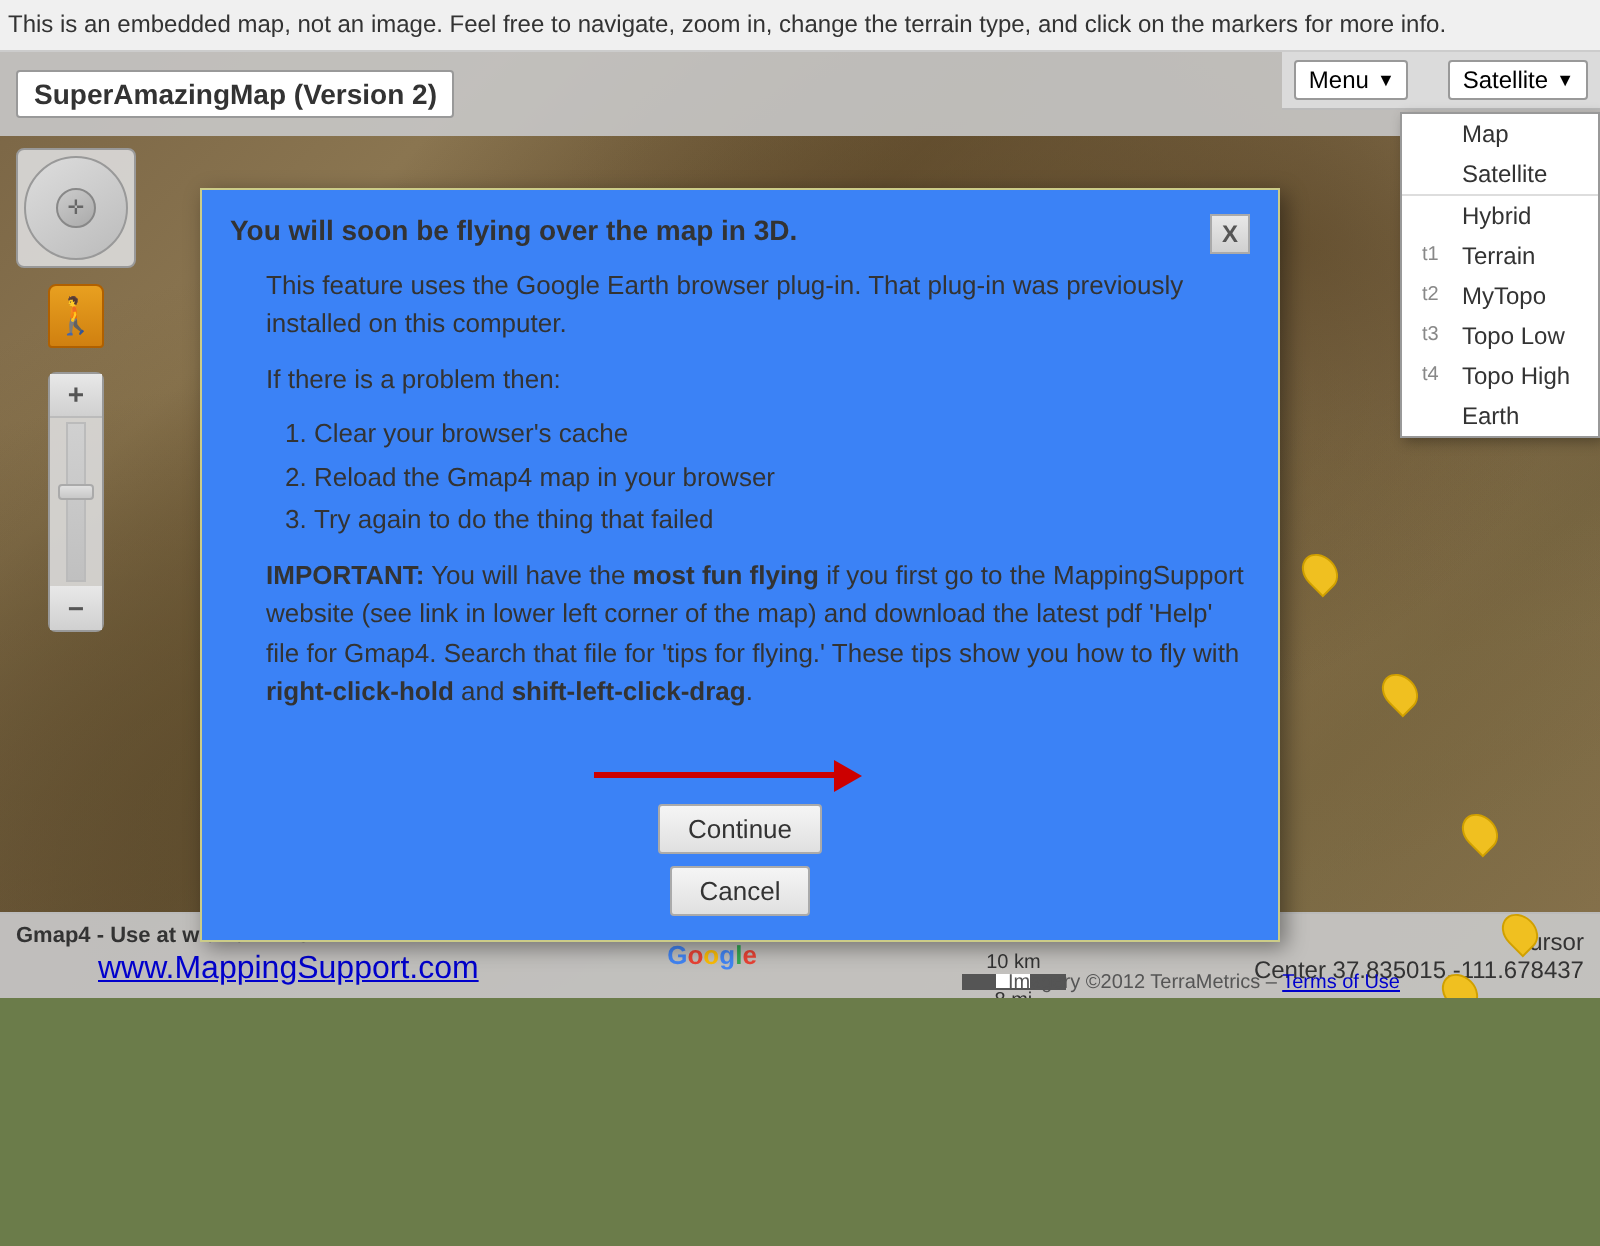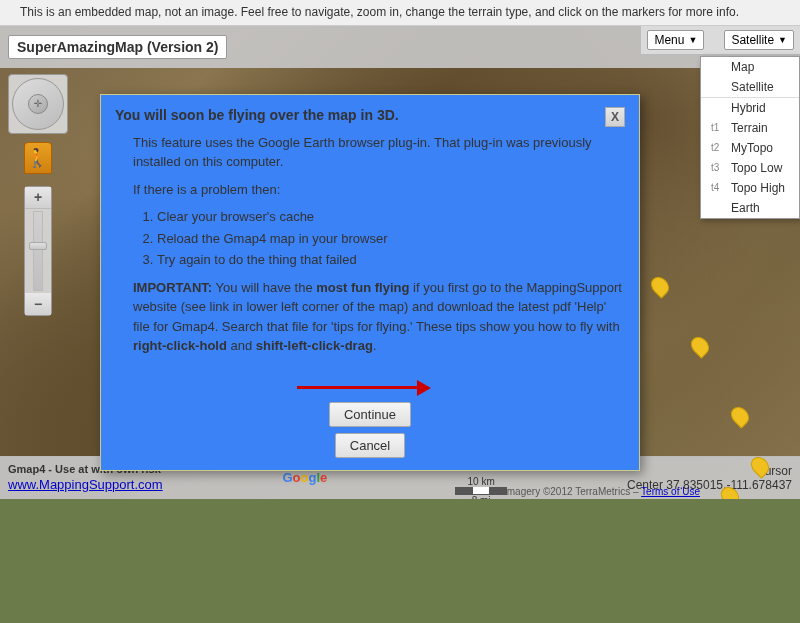--- a/index.html
+++ b/index.html
@@ -1,21 +1,21 @@
 <!DOCTYPE html>
 <html><head>
   <meta charset="utf-8">
   <style>
     * { margin: 0; padding: 0; box-sizing: border-box; }
     body { width: 800px; height: 623px; font-family: Arial, sans-serif; font-size: 13px; overflow: hidden; position: relative; background: #6b7c4a; }
 
     #top-bar {
       background: #f0f0f0;
       border-bottom: 1px solid #ccc;
-      padding: 4px 20px;
+      padding: 4px 4px;
       font-size: 12px;
       color: #333;
       line-height: 1.4;
     }
 
     #map-container {
       position: relative;
       width: 800px;
       height: 473px;
       overflow: hidden;
@@ -414,24 +414,25 @@
       gap: 2px;
     }
 
     #branding-text {
       font-size: 11px;
       color: #333;
       font-weight: bold;
     }
 
     #website-text {
-      font-size: 13px;
+      font-size: 16px;
       color: #0000cc;
       text-decoration: underline;
       cursor: pointer;
+      margin-left: 41px;
     }
 
     #google-logo {
       display: flex;
       align-items: center;
     }
     .g-blue { color: #4285f4; }
     .g-red { color: #ea4335; }
     .g-yellow { color: #fbbc05; }
     .g-green { color: #34a853; }

